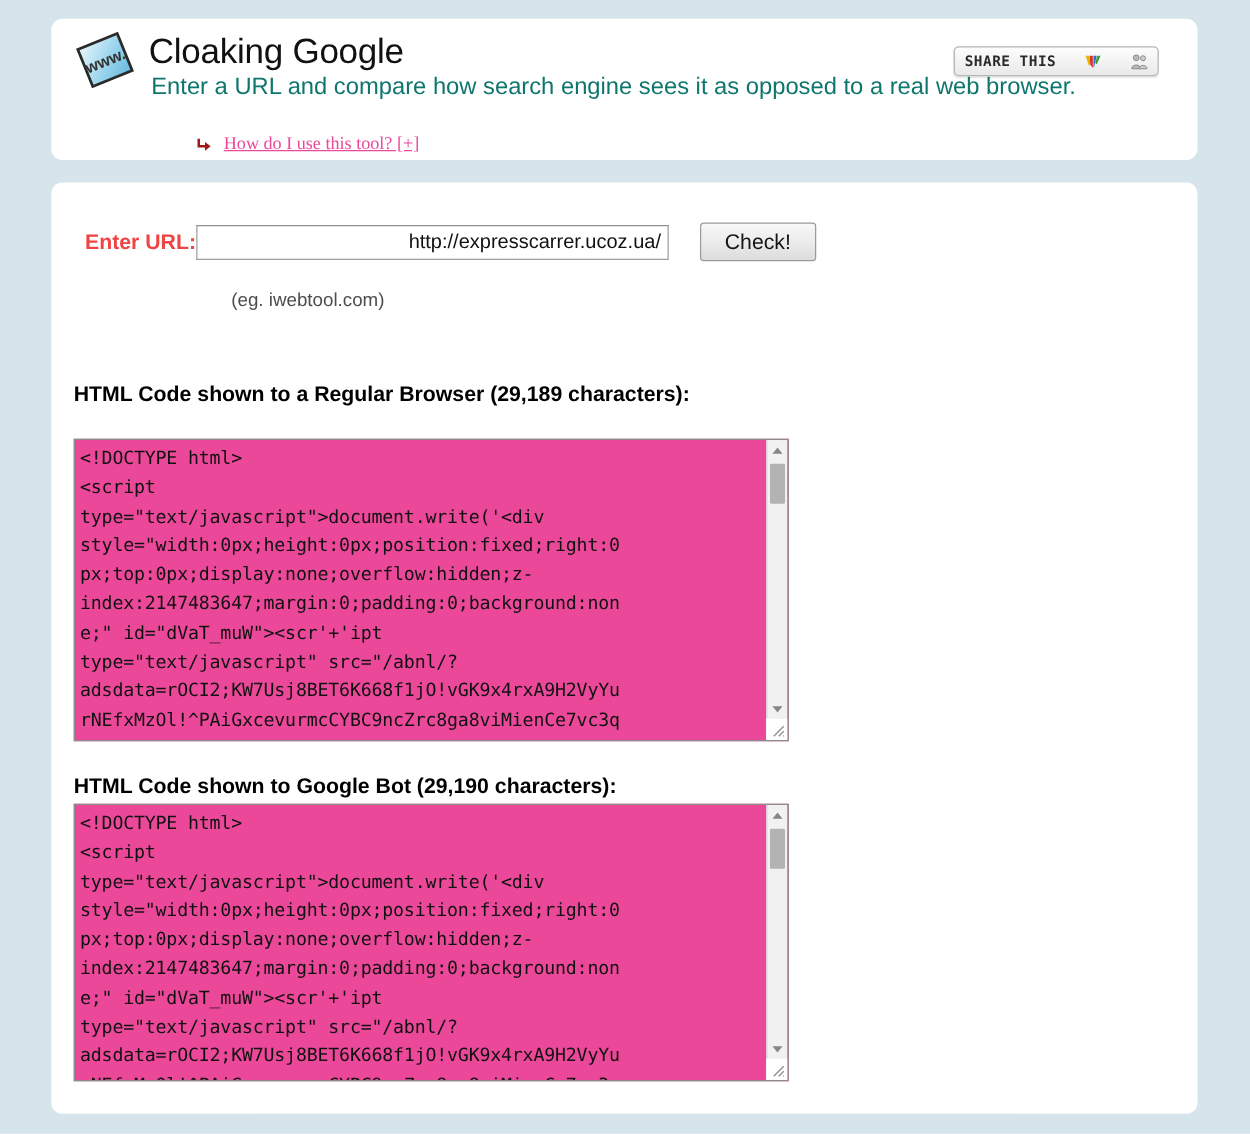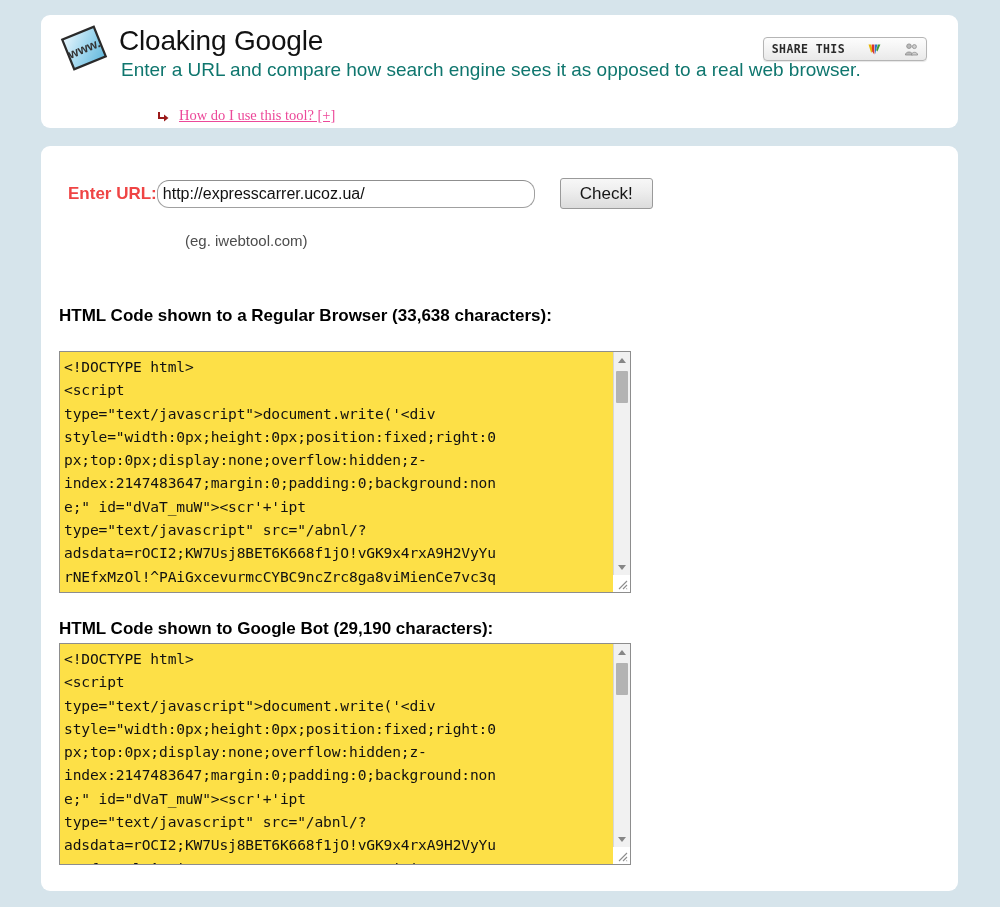--- a/index.html
+++ b/index.html
@@ -138,21 +138,22 @@
     height: 28px;
     box-sizing: border-box;
     border: 1px solid #a0a0a0;
     border-top-color: #8f8f8f;
     padding: 2px 5px;
     font-size: 16px;
     font-family: "Liberation Sans", sans-serif;
     color: #111;
     background: #fff;
     outline: none;
-    border-radius: 12px;
+    border-radius: 0;
+    text-align: right;
   }
   .check-btn {
     margin-left: 25px;
     width: 93px;
     height: 31px;
     box-sizing: border-box;
     background: linear-gradient(to bottom, #f7f7f7 0%, #ededed 45%, #dcdcdc 100%);
     border: 1px solid #9a9a9a;
     border-radius: 3px;
     font-size: 17px;
@@ -177,21 +178,21 @@
     color: #000000;
     left: 18px;
     white-space: nowrap;
   }
   .heading-1 { top: 160px; }
   .heading-2 { top: 473px; }
 
   .textarea-wrap {
     position: absolute;
     left: 18px;
-    background: #fde047;
+    background: #ec4899;
     border: 1px solid #8d8d8d;
     box-sizing: border-box;
     overflow: hidden;
   }
   .wrap-1 { top: 205px; width: 572px; height: 242px; }
   .wrap-2 { top: 497px; width: 572px; height: 222px; }
 
   .code-area {
     position: absolute;
     left: 0;
@@ -322,21 +323,21 @@
   <div class="main-panel">
 
     <div class="url-row">
       <span class="url-label">Enter URL:</span>
       <input class="url-input" type="text" value="http://expresscarrer.ucoz.ua/" style="">
       <button class="check-btn">Check!</button>
     </div>
 
     <div class="eg-note">(eg. iwebtool.com)</div>
 
-    <div class="section-heading heading-1">HTML Code shown to a Regular Browser (33,638 characters):</div>
+    <div class="section-heading heading-1">HTML Code shown to a Regular Browser (29,189 characters):</div>
 
     <div class="textarea-wrap wrap-1">
       <div class="code-area">&lt;!DOCTYPE html&gt;
 &lt;script
 type="text/javascript"&gt;document.write('&lt;div
 style="width:0px;height:0px;position:fixed;right:0
 px;top:0px;display:none;overflow:hidden;z-
 index:2147483647;margin:0;padding:0;background:non
 e;" id="dVaT_muW"&gt;&lt;scr'+'ipt
 type="text/javascript" src="/abnl/?

